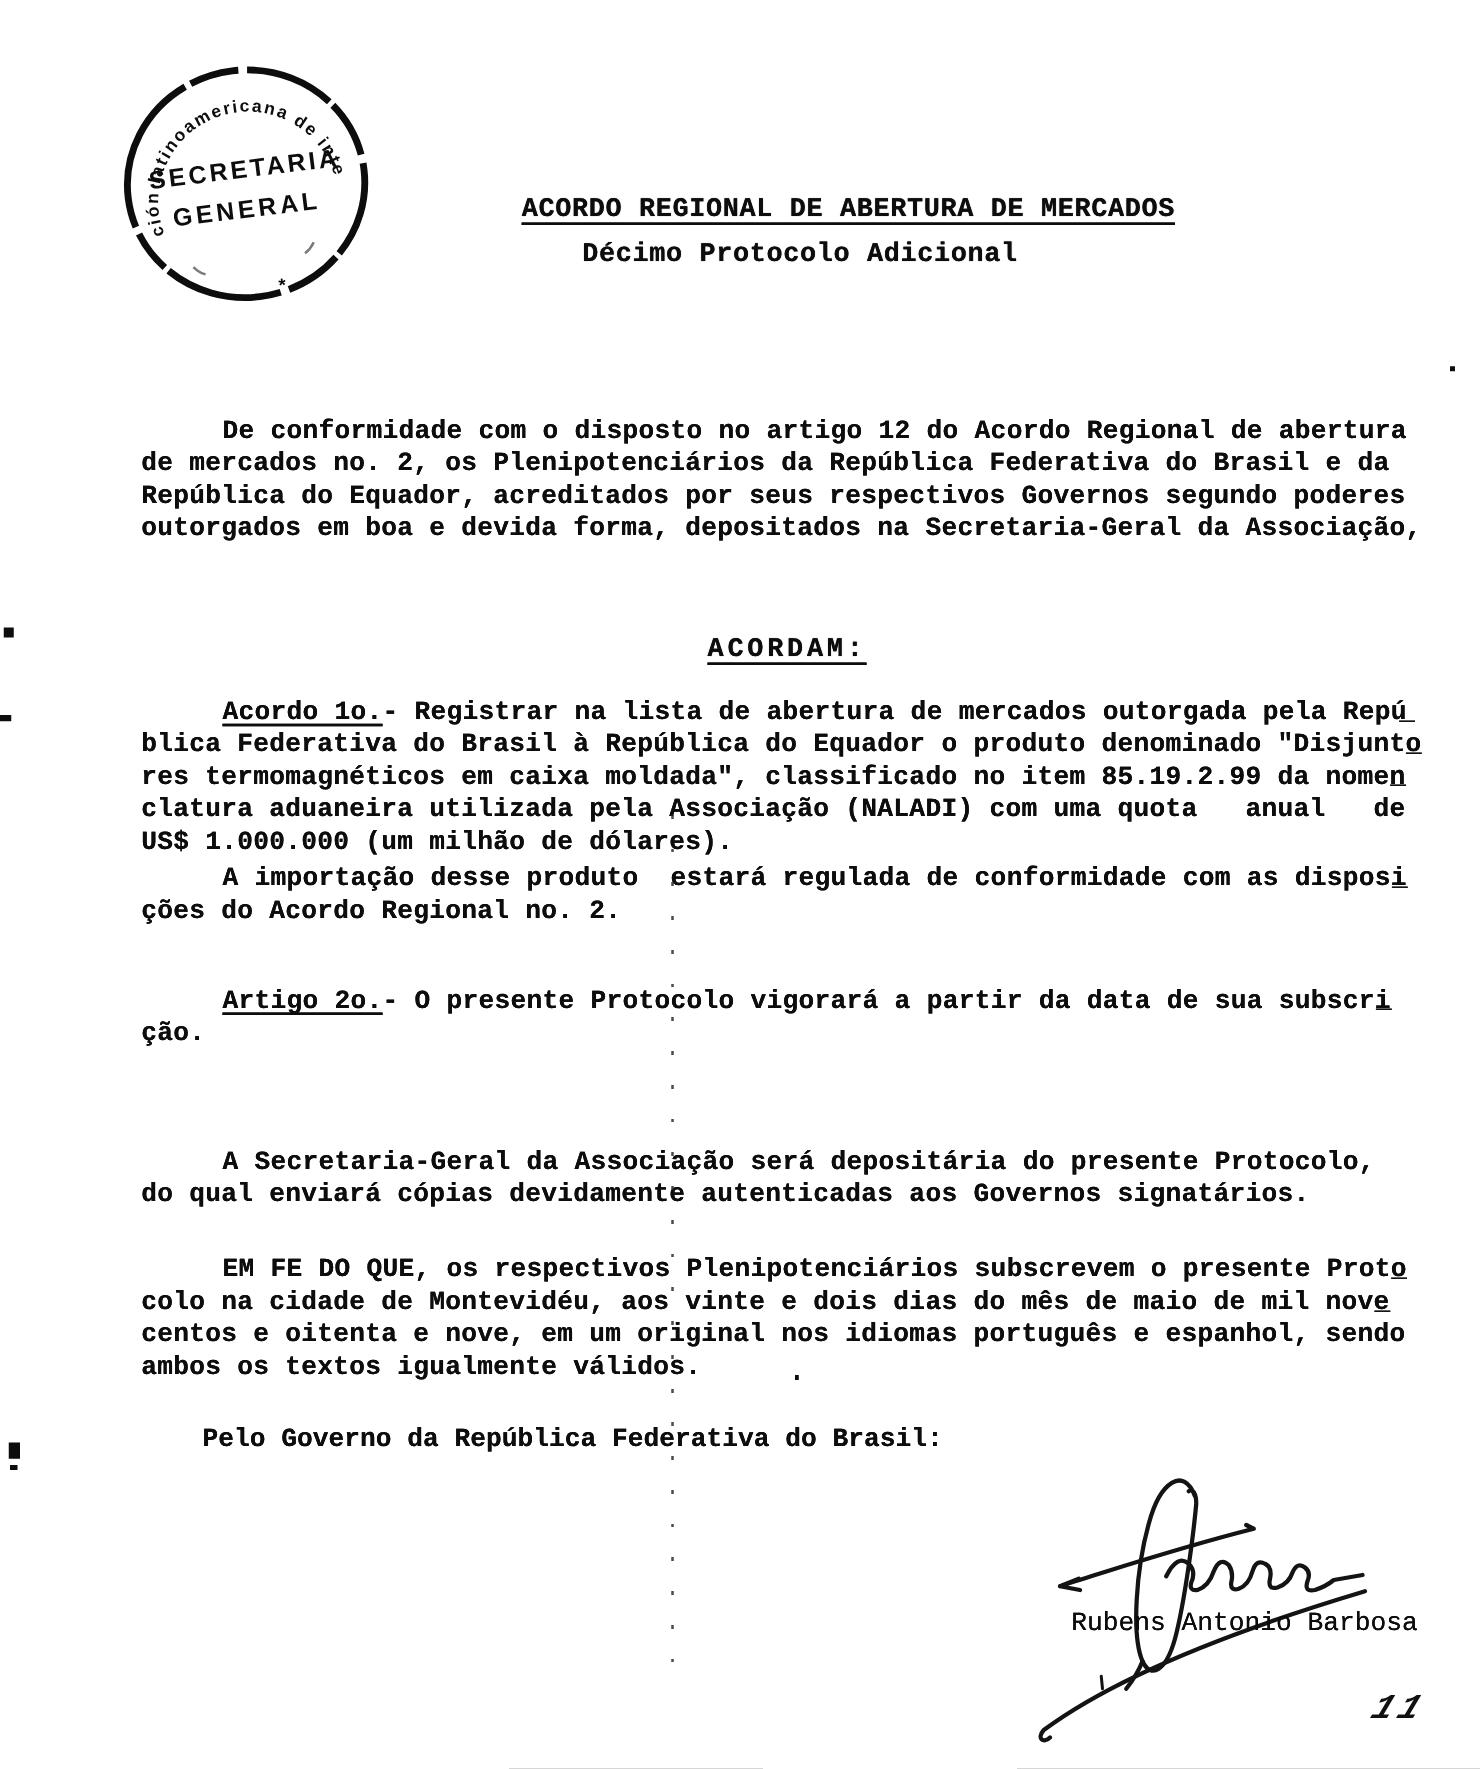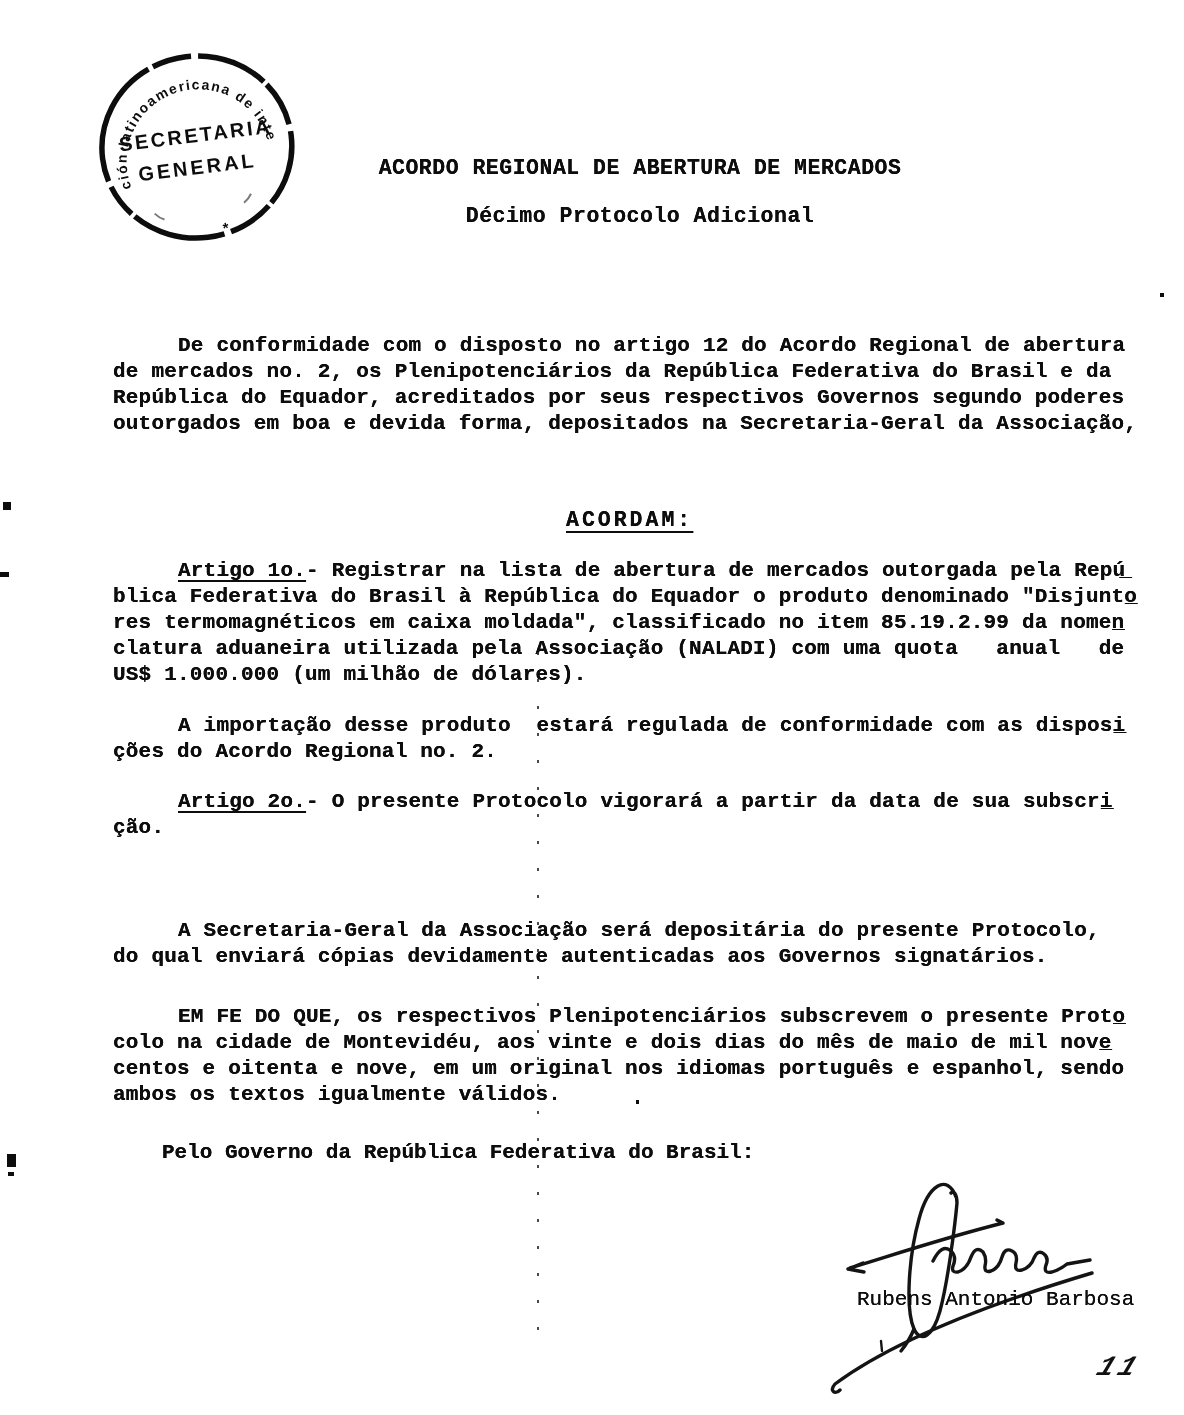--- a/index.html
+++ b/index.html
@@ -23,22 +23,22 @@
     letter-spacing:0.2px;
     text-shadow:0 0 0.5px #000;
   }
   .indent{text-indent:65px;}
   .u-label{text-decoration:underline;text-underline-offset:4px;text-decoration-thickness:2px;}
   .title-block{
     position:absolute;left:340px;top:152px;width:600px;
     text-align:center;font-size:21.5px;line-height:33px;font-weight:700;
     letter-spacing:0.5px;text-shadow:0 0 0.6px #000;
   }
-  .title-line{text-underline-offset:5px;text-decoration-thickness:2px;}
-  .subtitle{margin-top:15px;text-decoration:none;}
+  .title-line{text-decoration:underline;text-underline-offset:5px;text-decoration-thickness:2px;text-align:right;}
+  .subtitle{margin-top:3px;text-decoration:none;}
   .acordam{
     position:absolute;left:566px;top:508px;
     font-size:21.5px;font-weight:700;letter-spacing:3px;
     text-decoration:underline;text-underline-offset:5px;text-decoration-thickness:2px;
     text-shadow:0 0 0.6px #000;
   }
   .pelo{
     position:absolute;left:162px;top:1141px;
     font-size:21px;font-weight:700;white-space:pre;text-shadow:0 0 0.5px #000;
   }
@@ -89,27 +89,27 @@
     <div class="subtitle">Décimo Protocolo Adicional</div>
   </div>
 
   <div class="para indent" style="top:333px;">De conformidade com o disposto no artigo 12 do Acordo Regional de abertura
 de mercados no. 2, os Plenipotenciários da República Federativa do Brasil e da
 República do Equador, acreditados por seus respectivos Governos segundo poderes
 outorgados em boa e devida forma, depositados na Secretaria-Geral da Associação,</div>
 
   <div class="acordam">ACORDAM:</div>
 
-  <div class="para indent" style="top:558px;"><span class="u-label">Artigo 1o.</span><span>- Registrar na lista de abertura de mercados outorgada pela Repú̲
+  <div class="para indent" style="top:558px;"><span class="u-label">Acordo 1o.</span><span>- Registrar na lista de abertura de mercados outorgada pela Repú̲
 blica Federativa do Brasil à República do Equador o produto denominado "Disjunto̲
 res termomagnéticos em caixa moldada", classificado no item 85.19.2.99 da nomen̲
 clatura aduaneira utilizada pela Associação (NALADI) com uma quota   anual   de
 US$ 1.000.000 (um milhão de dólares).</span></div>
 
-  <div class="para indent" style="top:713px;">A importação desse produto  estará regulada de conformidade com as disposi̲
+  <div class="para indent" style="top:691px;">A importação desse produto  estará regulada de conformidade com as disposi̲
 ções do Acordo Regional no. 2.</div>
 
   <div class="para indent" style="top:789px;"><span class="u-label">Artigo 2o.</span><span>- O presente Protocolo vigorará a partir da data de sua subscri̲
 ção.</span></div>
 
   <div class="para indent" style="top:1004px;">EM FE DO QUE, os respectivos Plenipotenciários subscrevem o presente Proto̲
 colo na cidade de Montevidéu, aos vinte e dois dias do mês de maio de mil nove̲
 centos e oitenta e nove, em um original nos idiomas português e espanhol, sendo
 ambos os textos igualmente válidos.</div>
 

